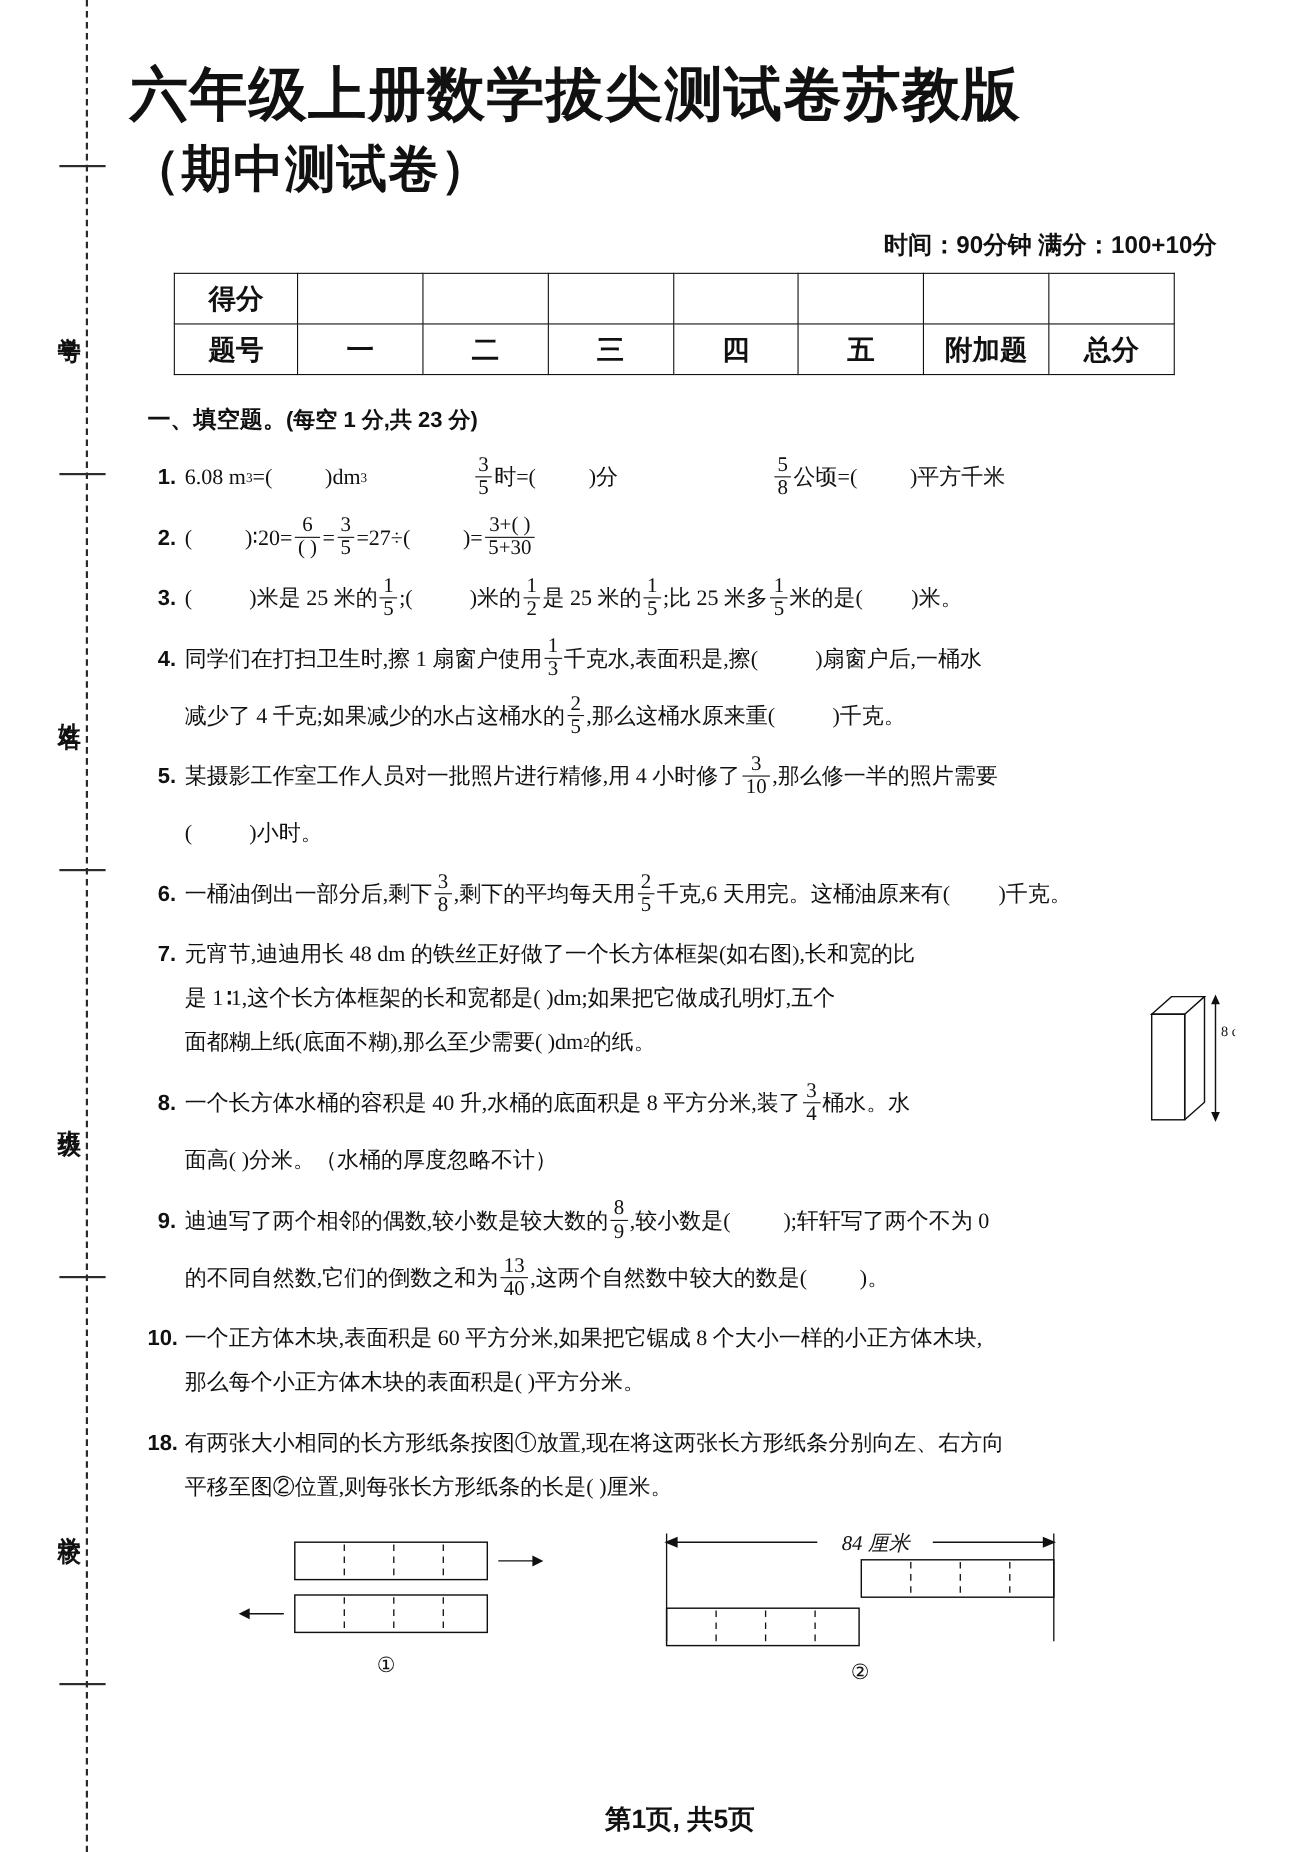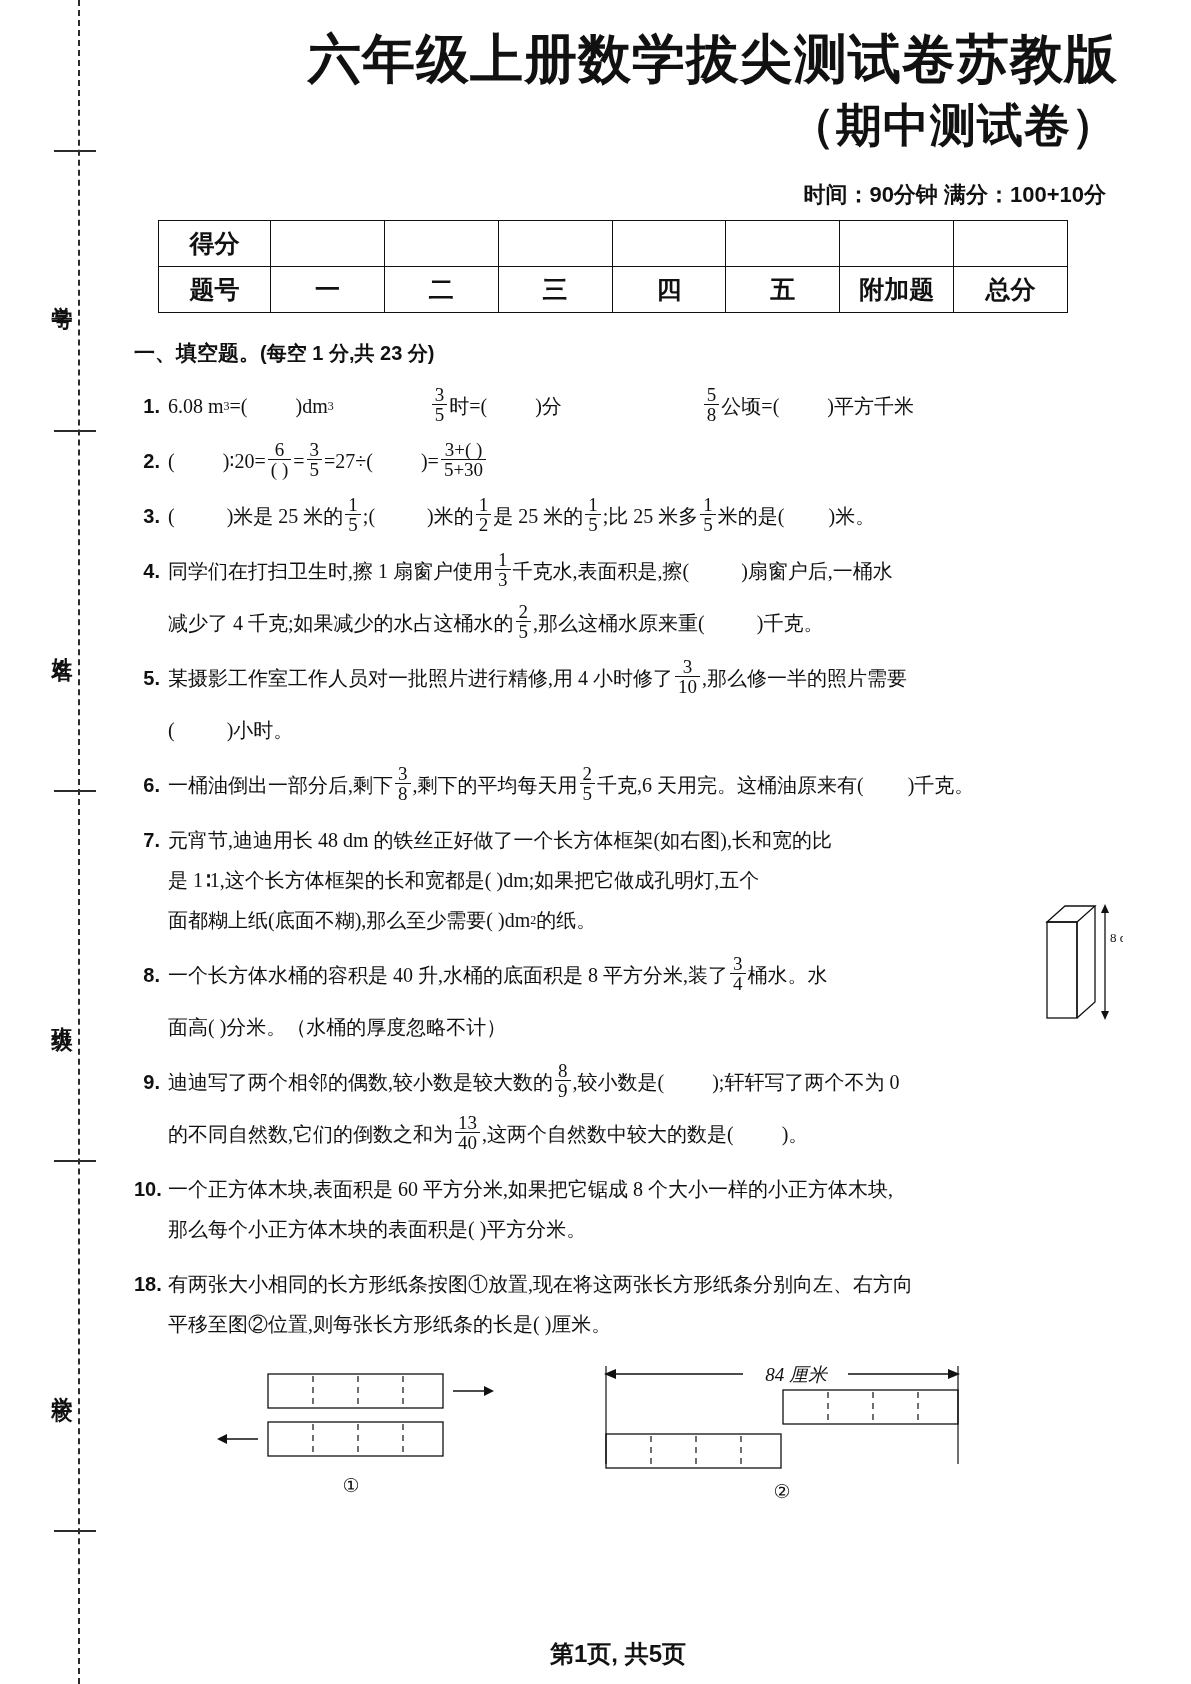--- a/index.html
+++ b/index.html
@@ -37,21 +37,21 @@
     border-top:2px solid #2b2b2b;
   }
 
   
   .page{
     position:absolute;
     left:118px; top:0; width:1000px; height:1684px;
   }
 
   
-  .title-wrap{ padding-top:28px; text-align:right; }
+  .title-wrap{ padding-top:56px; text-align:left; }
   .title-line1{
     font-size:53px; font-weight:bold; letter-spacing:1px;
     font-family:"Liberation Sans","DejaVu Sans",sans-serif;
     line-height:1.18;
   }
   .title-line2{
     font-size:46px; font-weight:bold; letter-spacing:1px;
     font-family:"Liberation Sans","DejaVu Sans",sans-serif;
     line-height:1.25; margin-top:6px;
   }
@@ -100,21 +100,21 @@
     text-align:right; padding-right:8px;
     font-size:20px; font-weight:bold;
     font-family:"Liberation Sans","DejaVu Sans",sans-serif;
     line-height:40px;
   }
   .q-body{
     flex:1 1 auto;
     font-size:20px;
     line-height:40px;
   }
-  .q-line{ display:flex; align-items:flex-start; flex-wrap:nowrap; }
+  .q-line{ display:flex; align-items:flex-end; flex-wrap:nowrap; }
   .sp{ display:inline-block; }
 
   
   .frac{
     display:inline-flex;
     flex-direction:column;
     align-items:center;
     vertical-align:middle;
     margin:0 2px;
     line-height:1.02;

